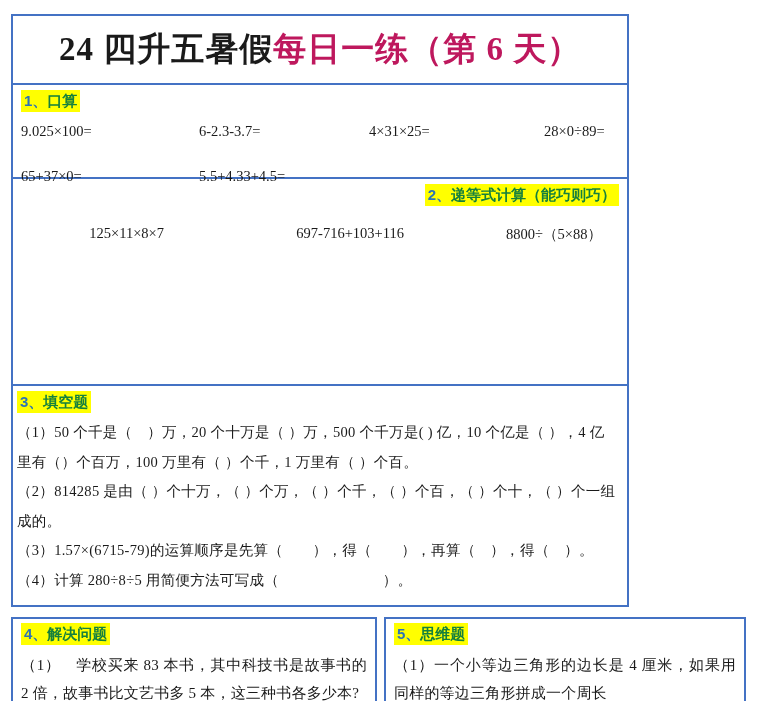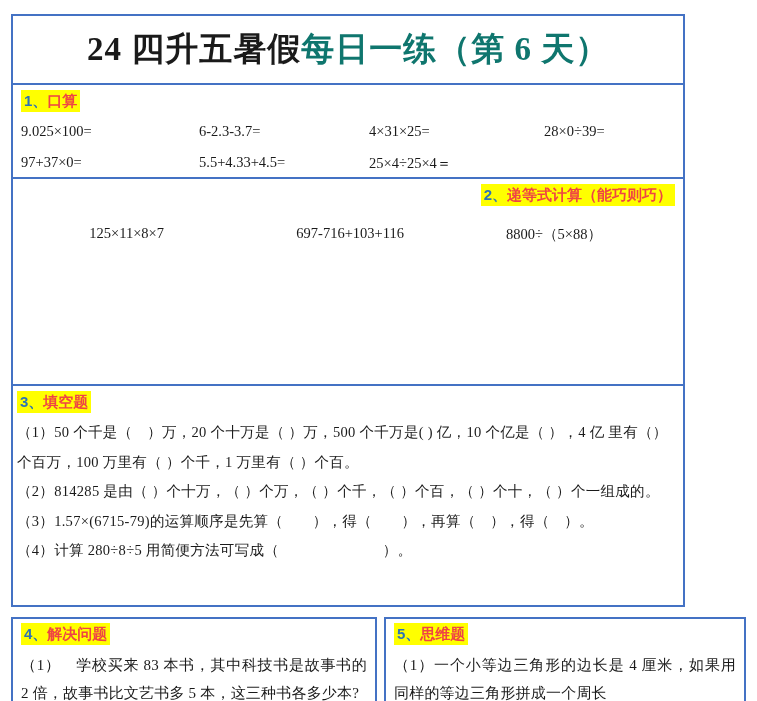--- a/index.html
+++ b/index.html
@@ -1,44 +1,44 @@
 <!DOCTYPE html>
 <html><head>
 <meta charset="utf-8">
 <style>
   html,body{margin:0;padding:0;background:#fff;}
   .page{
     position:relative;width:757px;height:701px;background:#ffffff;overflow:hidden;
     font-family:"Liberation Serif","DejaVu Serif",serif;color:#1a1a1a;
   }
   .main-table{
-    position:absolute;left:11px;top:14px;width:674px;
+    position:absolute;left:11px;top:14px;width:618px;
     border:2.5px solid #4472C4;background:#fff;box-sizing:border-box;
   }
   .row{box-sizing:border-box;}
   .row + .row{border-top:2px solid #4472C4;}
   .row-title{
     height:67px;display:flex;align-items:center;justify-content:center;
     font-family:"Liberation Serif","DejaVu Serif",serif;font-weight:bold;font-size:33px;
     letter-spacing:1px;white-space:nowrap;
   }
-  .title-red{color:#0f766e;}
+  .title-red{color:#be185d;}
   .row-s1{height:94px;padding:5px 8px;}
   .row-s2{height:207px;padding:5px 8px;text-align:right;}
   .row-s3{height:221px;padding:5px 4px;}
   .sec-head{
     display:inline-block;background:#FFFF00;
     font-family:"Liberation Sans","DejaVu Sans",sans-serif;
     font-weight:bold;font-size:15px;padding:1px 3px;line-height:20px;
   }
   .sec-num{color:#2E74B5;}
-  .sec-name{color:#ef4444;}
+  .sec-name{color:#15803d;}
   .grid-s1{
     display:grid;grid-template-columns:178px 170px 175px 1fr;
-    row-gap:14px;margin-top:11px;font-size:14.5px;white-space:nowrap;
+    row-gap:28px;margin-top:11px;font-size:14.5px;white-space:nowrap;
   }
   .grid-s2{
     display:grid;grid-template-columns:143px 240px 198px 1fr;
     margin-top:19px;font-size:14.5px;white-space:nowrap;
   }
   .fill-lines{margin-top:5px;}
   .fill-line{font-size:14.5px;line-height:29.5px;letter-spacing:0.3px;}
   .bottom-row{
     position:absolute;left:11px;top:617px;width:735px;height:200px;
     display:flex;box-sizing:border-box;
@@ -65,24 +65,23 @@
       <span>24 四升五暑假</span>
         <span class="title-red">每日一练（第 6 天）</span>
     </div>
 
     <div class="row row-s1">
       <span class="sec-head"><span class="sec-num">1、</span><span class="sec-name">口算</span></span>
       <div class="grid-s1">
         <span>9.025×100=</span>
         <span>6-2.3-3.7=</span>
         <span>4×31×25=</span>
-        <span>28×0÷39=</span>
-        <span>97+37×0=</span>
+        <span>28×0÷89=</span>
+        <span>65+37×0=</span>
         <span>5.5+4.33+4.5=</span>
-        <span>25×4÷25×4＝</span>
       </div>
     </div>
 
     <div class="row row-s2">
       <span class="sec-head"><span class="sec-num">2、</span><span class="sec-name">递等式计算（能巧则巧）</span></span>
       <div class="grid-s2">
         <span>125×11×8×7</span>
         <span>697-716+103+116</span>
         <span>8800÷（5×88）</span>
       </div>

